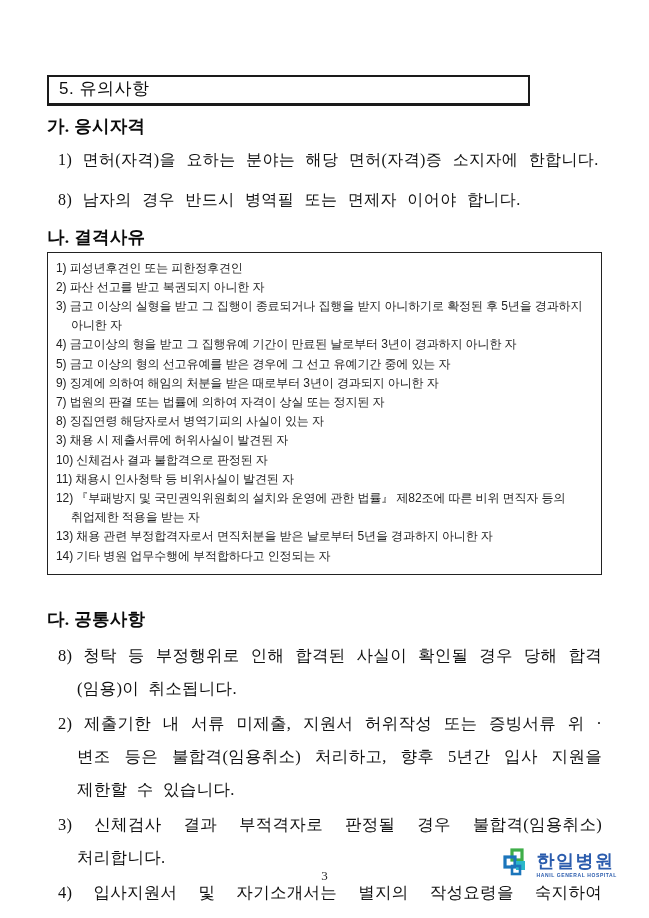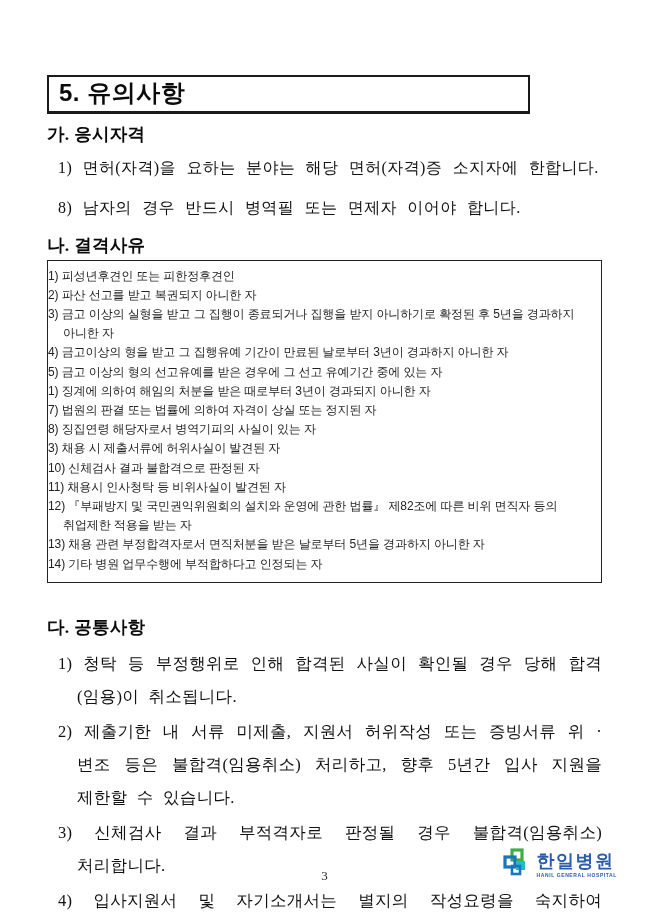--- a/index.html
+++ b/index.html
@@ -15,22 +15,22 @@
     padding: 75px 47px 0 47px;
     background: #fff;
     overflow: hidden;
   }
   .title-box {
     width: 483px;
     border: 2px solid #1a1a1a;
     border-bottom-width: 3px;
     padding: 2px 10px 4px 10px;
     font-family: "Liberation Sans", sans-serif;
-    font-weight: bold;
-    font-size: 24px;
+    font-weight: normal;
+    font-size: 17px;
     line-height: 1.15;
     letter-spacing: 0.5px;
     color: #0b0b0b;
   }
   .sec-heading {
     font-family: Liberation Serif, serif;
     font-weight: bold;
     font-size: 17.5px;
     line-height: 20px;
     color: #0b0b0b;
@@ -46,21 +46,21 @@
     line-height: 26px;
     margin-bottom: 14px;
     word-spacing: 6px;
     letter-spacing: 0.4px;
     word-break: keep-all;
   }
 
   .box {
     margin-top: 5px;
     border: 1.5px solid #222;
-    padding: 6px 10px 8px 0;
+    padding: 6px 10px 8px 8px;
     font-family: "Liberation Sans", sans-serif;
     font-size: 12px;
     color: #222;
   }
   .box .bitem {
     line-height: 19.2px;
     padding-left: 15px;
     text-indent: -15px;
     word-break: keep-all;
     letter-spacing: -0.1px;
@@ -127,34 +127,34 @@
     <div class="item">8) 남자의 경우 반드시 병역필 또는 면제자 이어야 합니다.</div>
   </div>
 
   <div class="sec-heading h-na">나. 결격사유</div>
   <div class="box">
     <div class="bitem">1) 피성년후견인 또는 피한정후견인</div>
     <div class="bitem">2) 파산 선고를 받고 복권되지 아니한 자</div>
     <div class="bitem">3) 금고 이상의 실형을 받고 그 집행이 종료되거나 집행을 받지 아니하기로 확정된 후 5년을 경과하지 아니한 자</div>
     <div class="bitem">4) 금고이상의 형을 받고 그 집행유예 기간이 만료된 날로부터 3년이 경과하지 아니한 자</div>
     <div class="bitem">5) 금고 이상의 형의 선고유예를 받은 경우에 그 선고 유예기간 중에 있는 자</div>
-    <div class="bitem">1) 징계에 의하여 해임의 처분을 받은 때로부터 3년이 경과되지 아니한 자</div>
+    <div class="bitem">9) 징계에 의하여 해임의 처분을 받은 때로부터 3년이 경과되지 아니한 자</div>
     <div class="bitem">7) 법원의 판결 또는 법률에 의하여 자격이 상실 또는 정지된 자</div>
     <div class="bitem">8) 징집연령 해당자로서 병역기피의 사실이 있는 자</div>
     <div class="bitem">3) 채용 시 제출서류에 허위사실이 발견된 자</div>
     <div class="bitem">10) 신체검사 결과 불합격으로 판정된 자</div>
     <div class="bitem">11) 채용시 인사청탁 등 비위사실이 발견된 자</div>
     <div class="bitem">12) 『부패방지 및 국민권익위원회의 설치와 운영에 관한 법률』 제82조에 따른 비위 면직자 등의 취업제한 적용을 받는 자</div>
     <div class="bitem">13) 채용 관련 부정합격자로서 면직처분을 받은 날로부터 5년을 경과하지 아니한 자</div>
     <div class="bitem">14) 기타 병원 업무수행에 부적합하다고 인정되는 자</div>
   </div>
 
   <div class="sec-heading h-da">다. 공통사항</div>
   <div class="list-c">
-    <div class="item">1) 청탁 등 부정행위로 인해 합격된 사실이 확인될 경우 당해 합격(임용)이 취소됩니다.</div>
+    <div class="item">8) 청탁 등 부정행위로 인해 합격된 사실이 확인될 경우 당해 합격(임용)이 취소됩니다.</div>
     <div class="item">2) 제출기한 내 서류 미제출, 지원서 허위작성 또는 증빙서류 위 · 변조 등은 불합격(임용취소) 처리하고, 향후 5년간 입사 지원을 제한할 수 있습니다.</div>
     <div class="item">3) 신체검사 결과 부적격자로 판정될 경우 불합격(임용취소) 처리합니다.</div>
     <div class="item">4) 입사지원서 및 자기소개서는 별지의 작성요령을 숙지하여 작성하여 주시기 바랍니다.</div>
   </div>
 
   <div class="page-num">3</div>
 
   <div class="logo">
     <span class="logo-icon">
       <svg width="30" height="30" viewBox="0 0 30 30">

